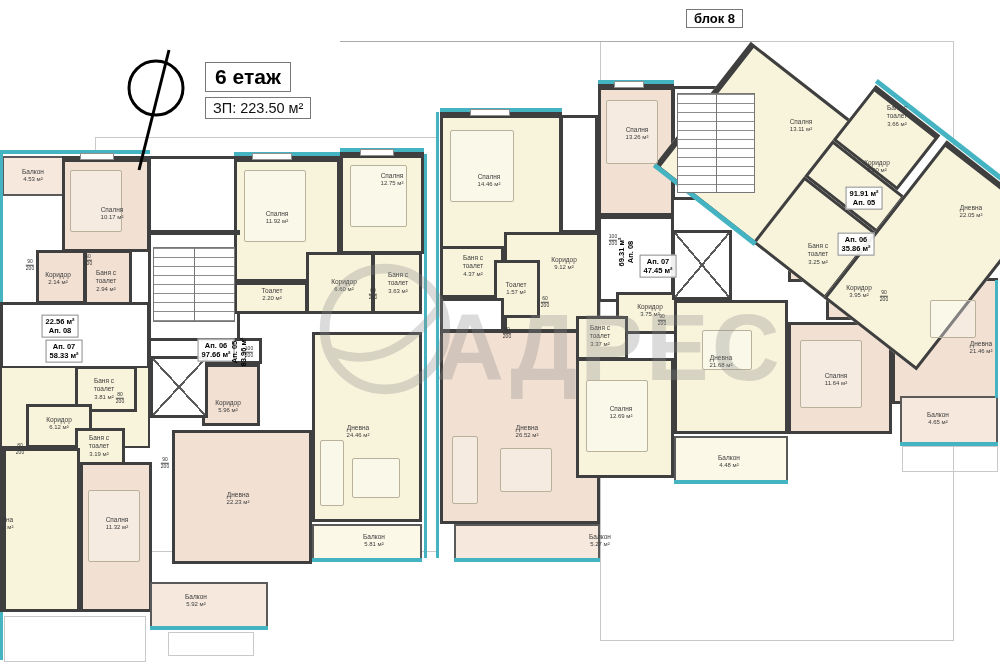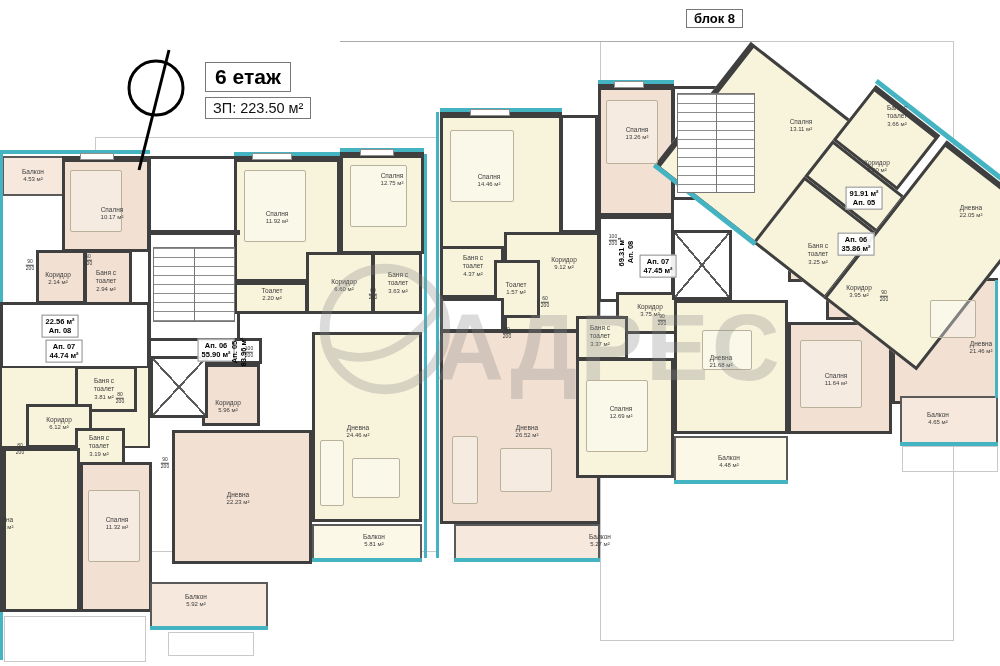--- a/index.html
+++ b/index.html
@@ -346,25 +346,25 @@
       <div>Балкон</div>
       <div class="ar">4.65 м²</div>
     </div>
 
   <div class="al" style="left:60px;top:326px;">
       <div>22.56 м²</div>
       <div>Ап. 08</div>
     </div>
   <div class="al" style="left:64px;top:351px;">
       <div>Ап. 07</div>
-      <div>44.74 м²</div>
+      <div>58.33 м²</div>
     </div>
   <div class="al" style="left:216px;top:350px;">
       <div>Ап. 06</div>
-      <div>55.90 м²</div>
+      <div>97.66 м²</div>
     </div>
   <div class="al vert" style="left:239px;top:352px;">
       <div>Ап. 05</div>
       <div>83.96 м²</div>
     </div>
   <div class="al vert" style="left:626px;top:252px;">
       <div>69.31 м²</div>
       <div>Ап. 08</div>
     </div>
   <div class="al" style="left:658px;top:266px;">

